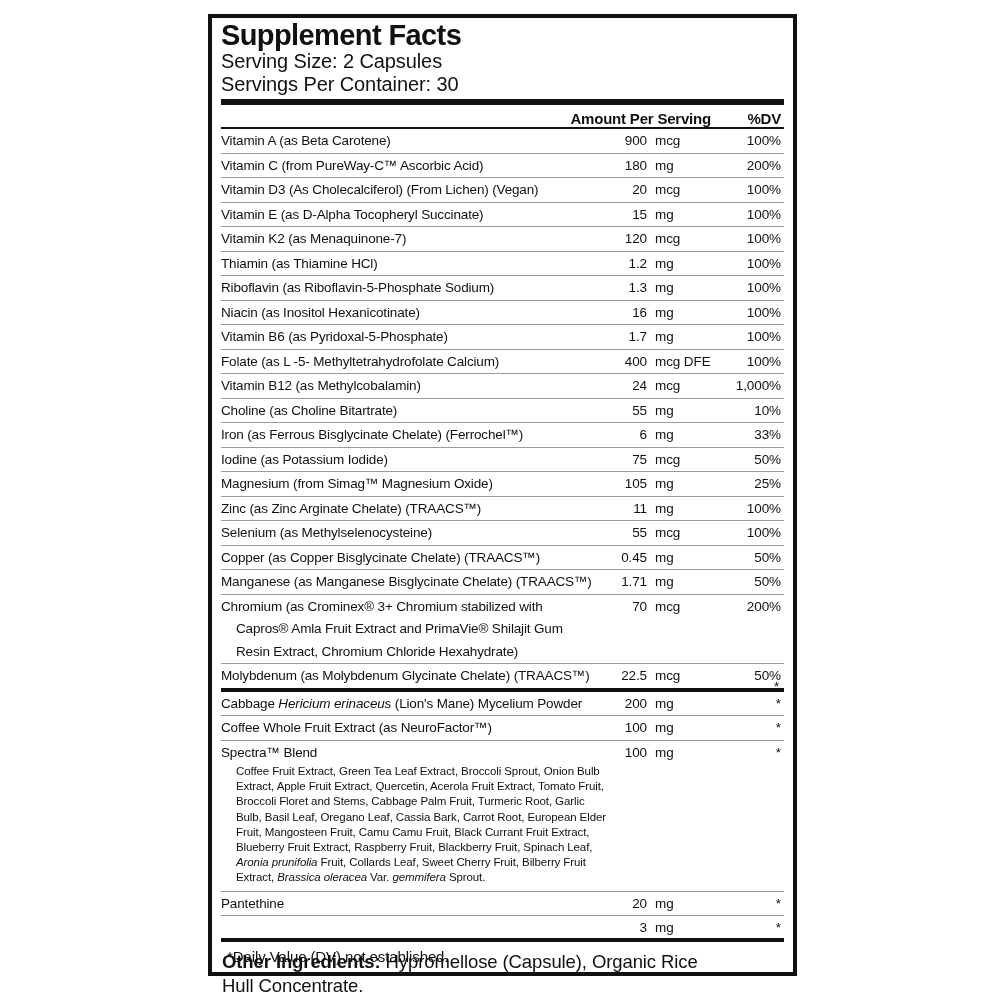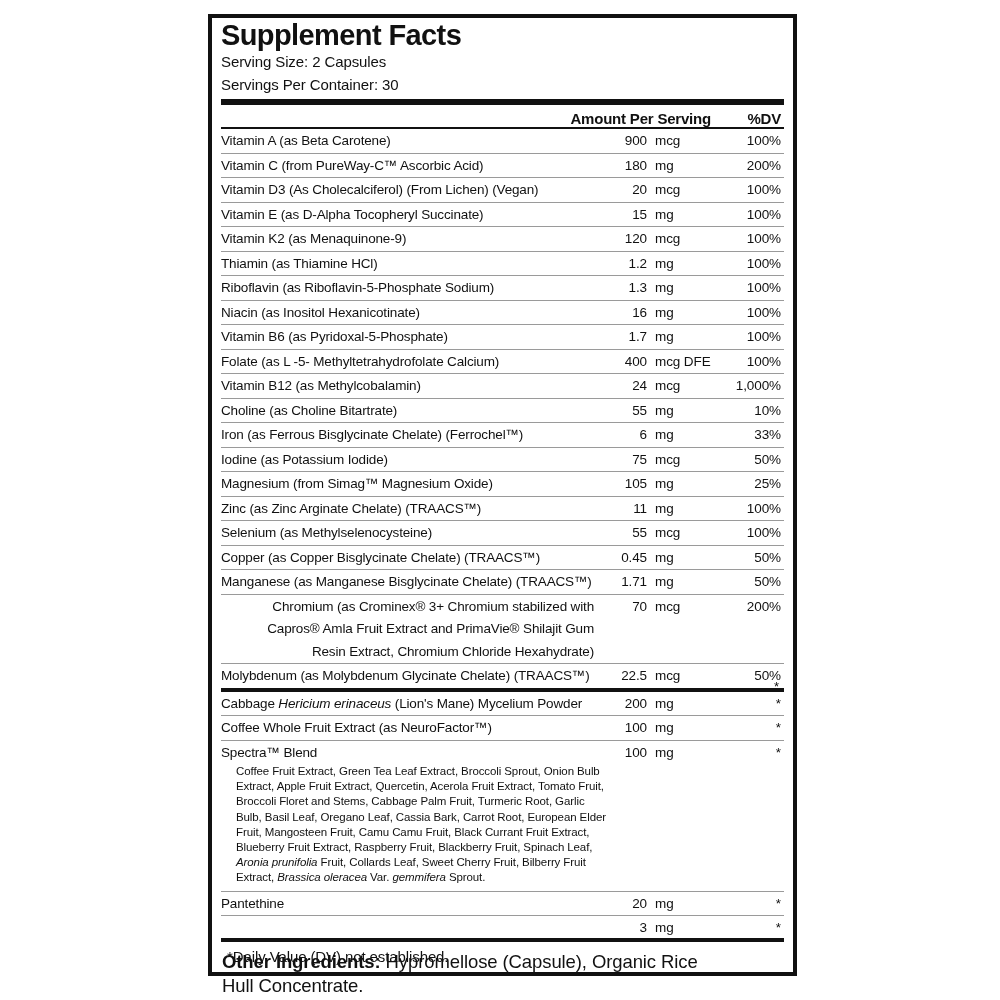--- a/index.html
+++ b/index.html
@@ -11,37 +11,37 @@
   }
   .panel {
     position: absolute; left: 208px; top: 14px; width: 589px;
     border: 4px solid #111; background: #fff;
     padding: 2px 9px 0 9px;
   }
   .title {
     margin: 0; font-size: 29px; font-weight: bold; letter-spacing: -0.6px;
     line-height: 30px; white-space: nowrap;
   }
-  .serving { font-size: 15px; line-height: 23px; letter-spacing: -0.1px; }
+  .serving { font-size: 20px; line-height: 23px; letter-spacing: -0.1px; }
   .bar6 { height: 6px; background: #111; margin-top: 3px; }
   .bar4 { height: 4px; background: #111; }
   .colhead { position: relative; height: 24px; border-bottom: 2px solid #111; }
   .colhead .hdr { position: absolute; top: 5px; font-weight: bold; font-size: 15px; letter-spacing: -0.2px; }
   .colhead .amount-h { right: 73px; }
   .colhead .dv-h { right: 3px; text-align: right; }
   .rows { }
   .row {
     position: relative; min-height: 22.5px;
     padding: 1px 190px 0 0;
     border-top: 1px solid #9a9a9a;
   }
   .row:first-child { border-top: none; }
   .row.thick { border-top: 4px solid #111; }
   .name { display: block; font-size: 13.5px; line-height: 22.5px; letter-spacing: -0.15px; }
-  .row.hang .name { padding-left: 15px; text-indent: -15px; text-align: right; }
+  .row.hang .name { padding-left: 15px; text-indent: -15px; }
   .amt, .unit, .dvv { position: absolute; top: 1px; font-size: 13.5px; line-height: 22.5px; letter-spacing: -0.1px; }
   .amt  { right: 137px; }
   .unit { left: 434px; white-space: nowrap; }
   .dvv  { right: 3px; }
   .sub {
     font-size: 11.5px; line-height: 15.2px; letter-spacing: -0.1px;
     margin: 0 0 5px 15px; width: 374px;
   }
   .bar-ast { position: absolute; right: 5px; top: -13px; font-size: 13px; }
   .footnote { font-size: 15px; line-height: 20px; padding: 5px 0 5px 0; letter-spacing: -0.1px; margin-left: 6px; }
@@ -82,21 +82,21 @@
         <span class="unit">mcg</span>
         <span class="dvv">100%</span>
       </div>
       <div class="row">
         <span class="name"><span>Vitamin E (as D-Alpha Tocopheryl Succinate)</span></span>
         <span class="amt">15</span>
         <span class="unit">mg</span>
         <span class="dvv">100%</span>
       </div>
       <div class="row">
-        <span class="name"><span>Vitamin K2 (as Menaquinone-9)</span></span>
+        <span class="name"><span>Vitamin K2 (as Menaquinone-7)</span></span>
         <span class="amt">120</span>
         <span class="unit">mcg</span>
         <span class="dvv">100%</span>
       </div>
       <div class="row">
         <span class="name"><span>Thiamin (as Thiamine HCl)</span></span>
         <span class="amt">1.2</span>
         <span class="unit">mg</span>
         <span class="dvv">100%</span>
       </div>

